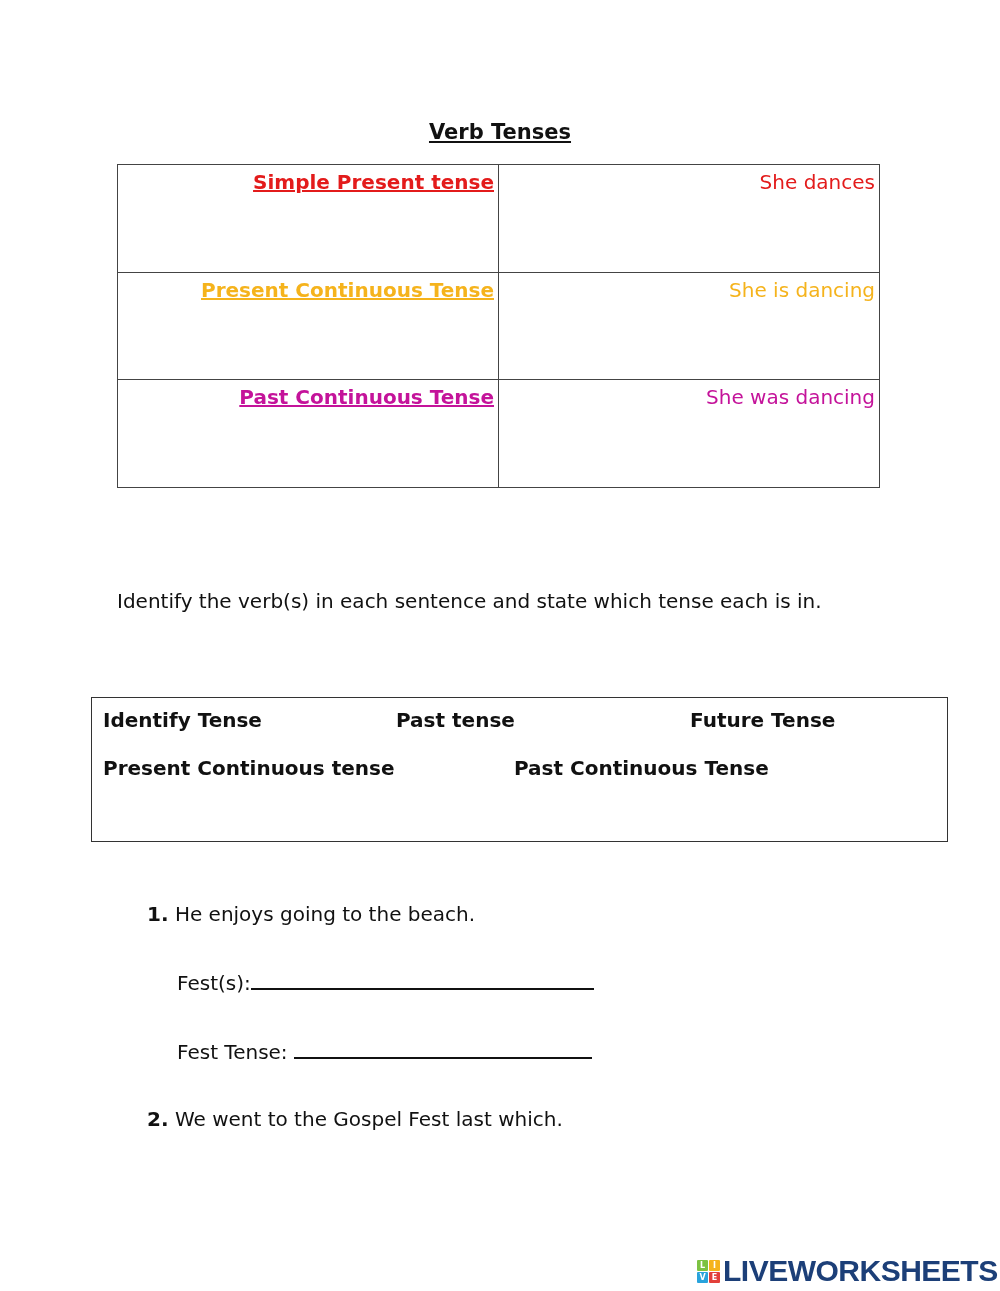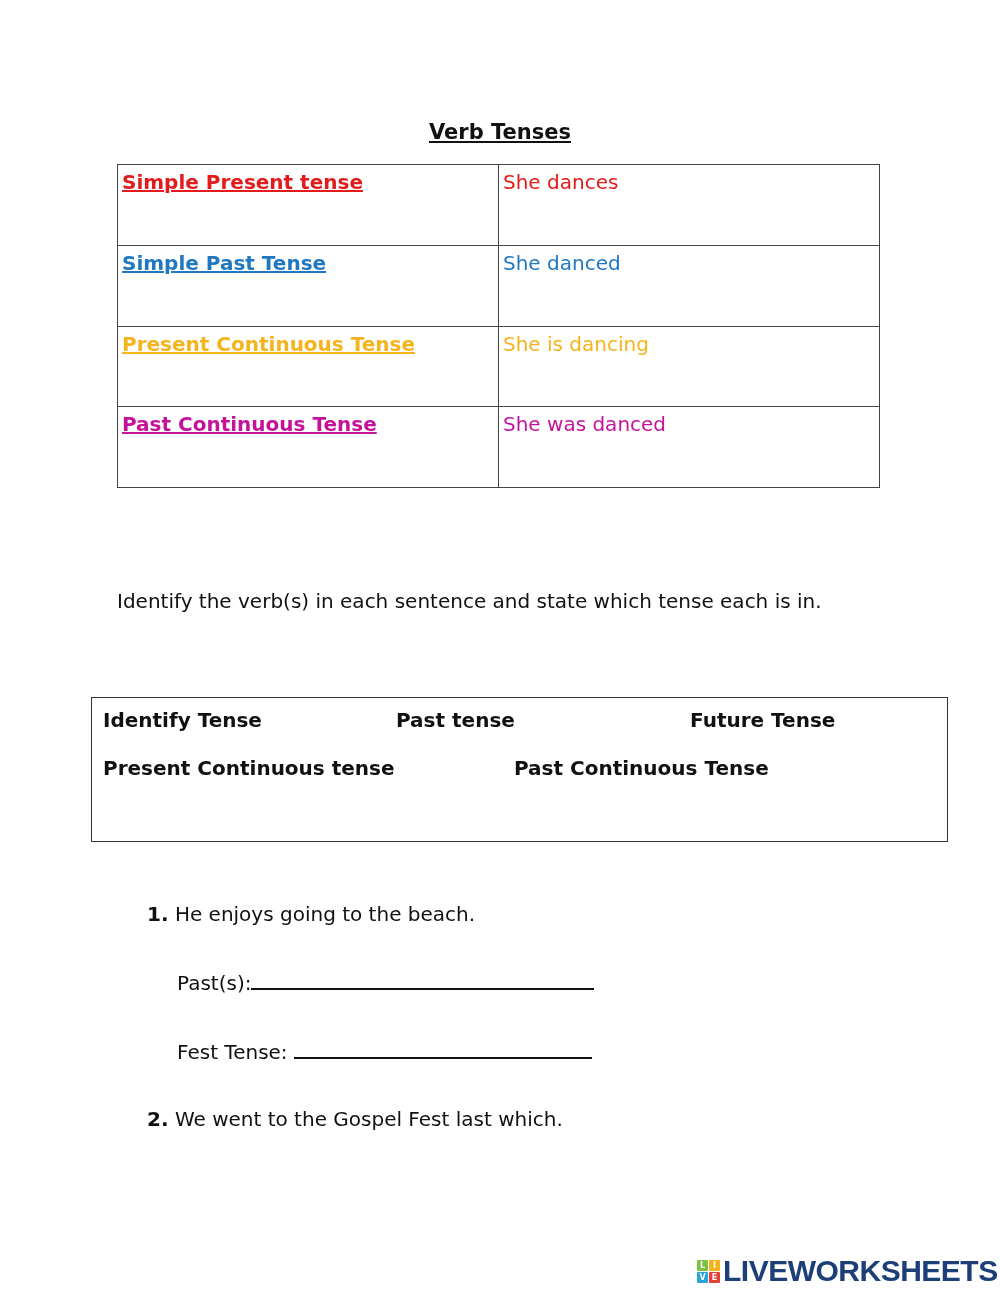--- a/index.html
+++ b/index.html
@@ -2,21 +2,21 @@
 <html><head>
   <meta charset="utf-8">
   <style>
     html, body { margin: 0; padding: 0; background: #ffffff; }
     body { width: 1000px; height: 1291px; position: relative; overflow: hidden;
            font-family: "DejaVu Sans", sans-serif; color: #111; }
     .title { position: absolute; left: 0; width: 1000px; top: 120px; text-align: center;
              font-size: 21px; font-weight: bold; text-decoration: underline; color: #111; }
     table.tenses { position: absolute; left: 117px; top: 164px; width: 763px; height: 324px;
                    border-collapse: collapse; table-layout: fixed; }
-    table.tenses td { border: 1.3px solid #444; vertical-align: top; text-align: left;
+    table.tenses td { border: 1.3px solid #444; vertical-align: top; text-align: right;
                       height: 64px; padding: 5px 4px 0; font-size: 20px; }
     table.tenses td.name { font-weight: bold; text-decoration: underline; }
     .instructions { position: absolute; left: 117px; top: 583px; width: 770px;
                     font-size: 20px; font-weight: normal; line-height: 36px; text-align: justify;
                     text-align-last: left; }
     .box { position: absolute; left: 91px; top: 697px; width: 855px; height: 143px;
            border: 1.3px solid #333; }
     .box span { position: absolute; font-size: 20px; font-weight: bold; }
     .q { position: absolute; font-size: 20px; }
     .q b { font-weight: bold; }
@@ -33,51 +33,47 @@
 
 <div class="title">Verb Tenses</div>
 
 <table class="tenses">
   <tbody>
       <tr>
     <td class="name" style="color:#e31b1b">Simple Present tense</td>
     <td style="color:#e31b1b">She dances</td>
   </tr>
   <tr>
-    <td class="name" style="color:#1f78c1">Simple Past Tense</td>
-    <td style="color:#1f78c1">She danced</td>
-  </tr>
-  <tr>
     <td class="name" style="color:#f5b31c">Present Continuous Tense</td>
     <td style="color:#f5b31c">She is dancing</td>
   </tr>
   <tr>
     <td class="name" style="color:#c4139a">Past Continuous Tense</td>
-    <td style="color:#c4139a">She was danced</td>
+    <td style="color:#c4139a">She was dancing</td>
   </tr>
 </tbody>
   </table>
 
 <div class="instructions">Identify the verb(s) in each sentence and state which tense each is in.</div>
 
 <div class="box">
   <span style="left:11px; top:10px;">Identify Tense</span>
   <span style="left:304px; top:10px;">Past tense</span>
   <span style="left:598px; top:10px;">Future Tense</span>
   <span style="left:11px; top:58px;">Present Continuous tense</span>
   <span style="left:422px; top:58px;">Past Continuous Tense</span>
 </div>
 
 <div class="q" style="left:147px; top:902px;text-align:right;">
   <b>1.</b>
   <span>He enjoys going to the beach.</span>
 </div>
 
 <div class="q" style="left:177px; top:970px;">
-  <span>Past(s):</span><span class="blank" style="width:343px;"></span>
+  <span>Fest(s):</span><span class="blank" style="width:343px;"></span>
 </div>
 
 <div class="q" style="left:177px; top:1039px;">
   <span>Fest Tense:</span>
   <span class="blank" style="width:298px;"></span>
 </div>
 
 <div class="q" style="left:147px; top:1107px;">
   <b>2.</b>
   <span>We went to the Gospel Fest last which.</span>

